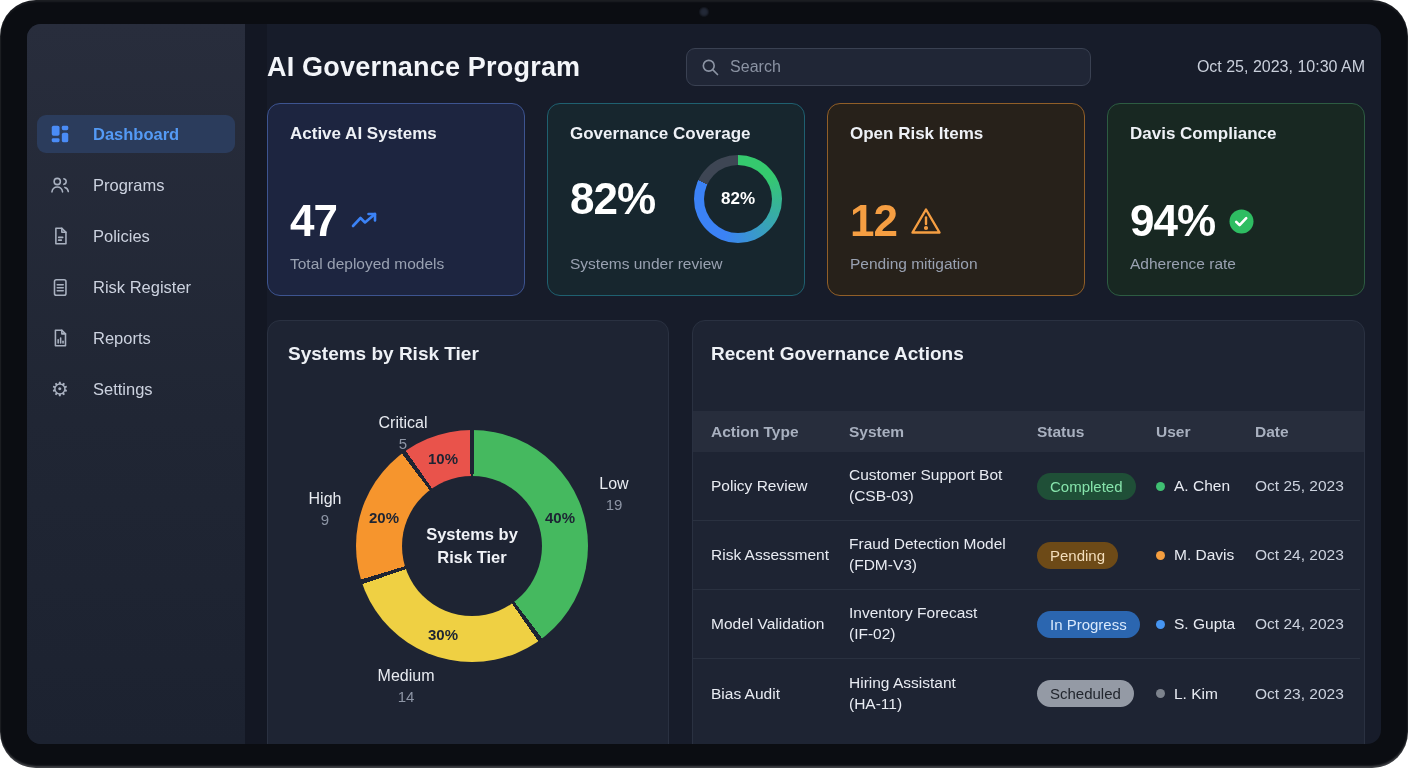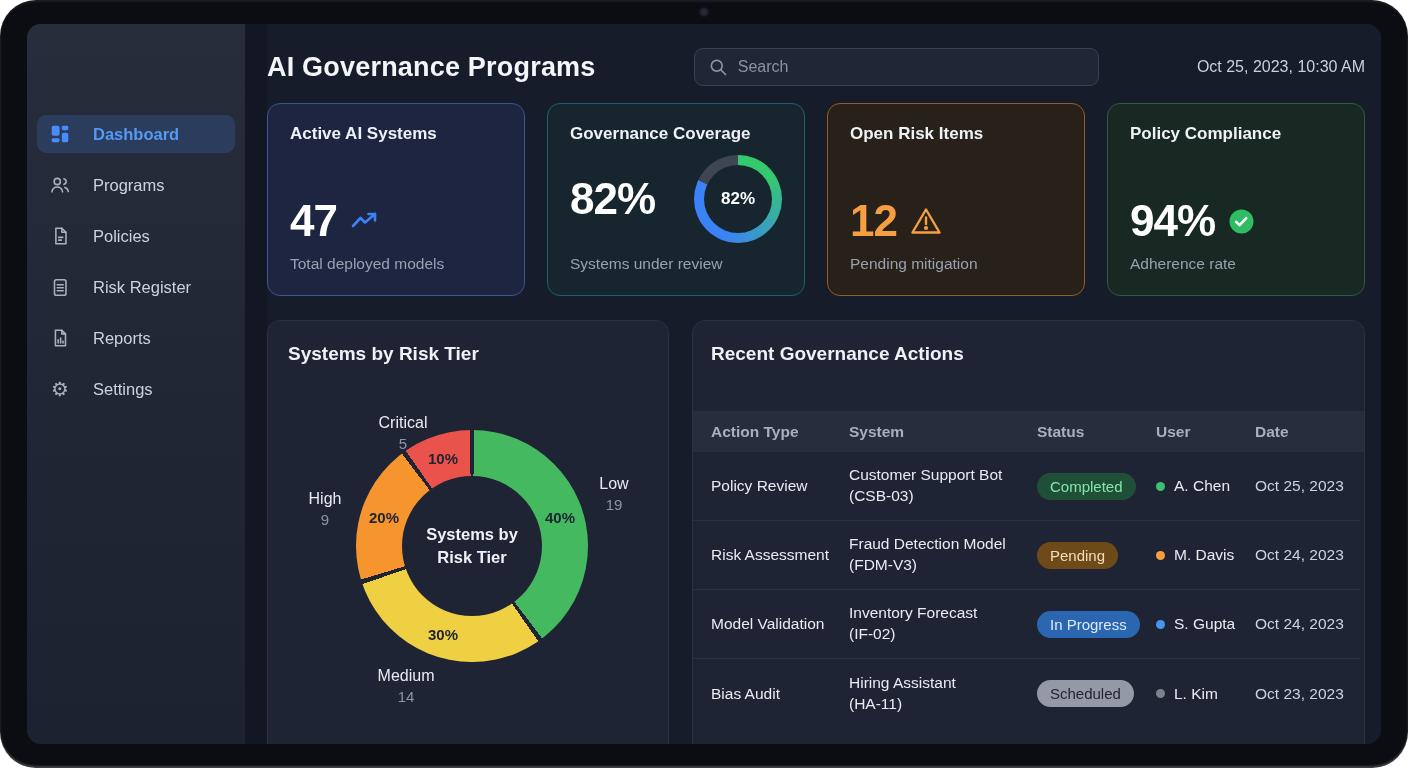--- a/index.html
+++ b/index.html
@@ -172,21 +172,21 @@
         <span class="nav-icon glyph-icon">⚙</span>
         <span class="nav-label">Settings</span>
       </div>
     </div>
 
     <div class="gutter"></div>
 
     <div class="main">
 
       <div class="main-header">
-        <div class="page-title">AI Governance Programs</div>
+        <div class="page-title">AI Governance Program</div>
         <div class="search-box">
           <span style="display:flex;">
             <svg width="20" height="20" viewBox="0 0 24 24" fill="none" stroke="#8b93a3" stroke-width="2">
               <circle cx="10.5" cy="10.5" r="6.5"></circle>
                 <path d="M15.5 15.5L21 21" stroke-linecap="round"></path>
             </svg>
           </span>
           <input type="text" placeholder="Search" style="">
         </div>
         <div class="datetime">Oct 25, 2023, 10:30 AM</div>
@@ -228,21 +228,21 @@
                 <path d="M16 3.5L29.5 26.5H2.5z"></path>
                   <path d="M16 11.5v6.5"></path>
                   <circle cx="16" cy="22" r="0.9" fill="#f59e42"></circle>
               </svg>
             </span>
           </div>
           <div class="kpi-sub">Pending mitigation</div>
         </div>
 
         <div class="kpi kpi-compliance">
-          <div class="kpi-title">Policy Compliance</div>
+          <div class="kpi-title">Davis Compliance</div>
           <div class="kpi-value-row">
             <span class="kpi-value">94%</span>
             <span style="display:flex;">
               <svg width="27" height="27" viewBox="0 0 27 27">
                 <circle cx="13.5" cy="13.5" r="12" fill="#2ebd62"></circle>
                 <path d="M8.2 13.8l3.4 3.4 6.6-7" stroke="#fff" stroke-width="2.6" fill="none" stroke-linecap="round" stroke-linejoin="round"></path>
               </svg>
             </span>
           </div>
           <div class="kpi-sub">Adherence rate</div>

